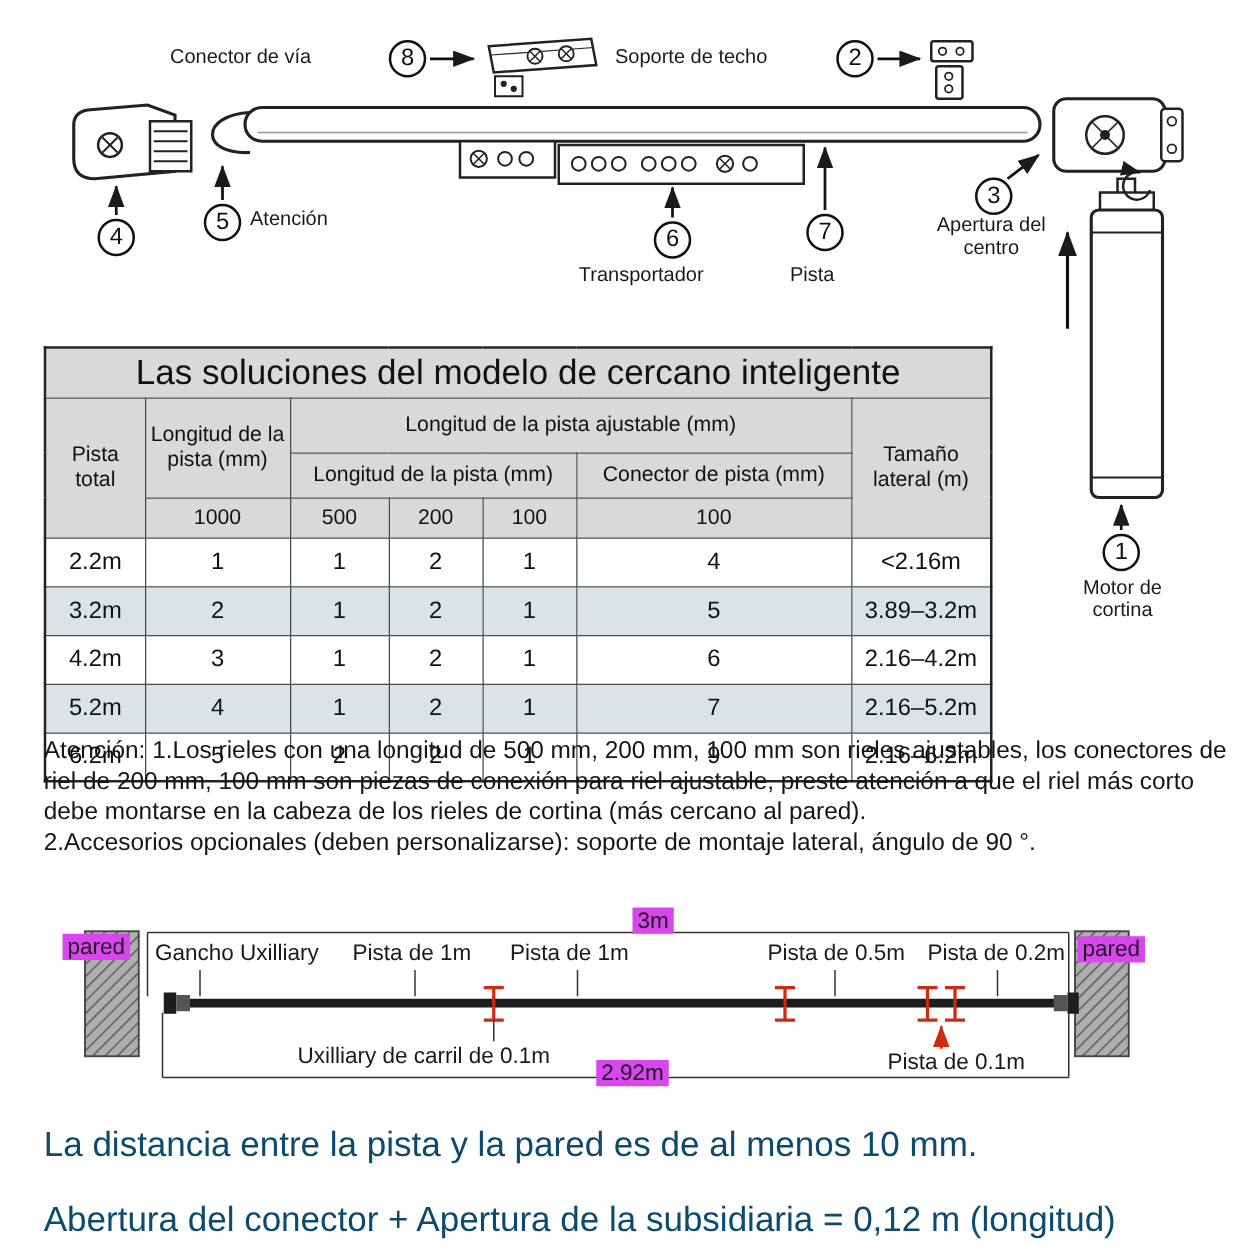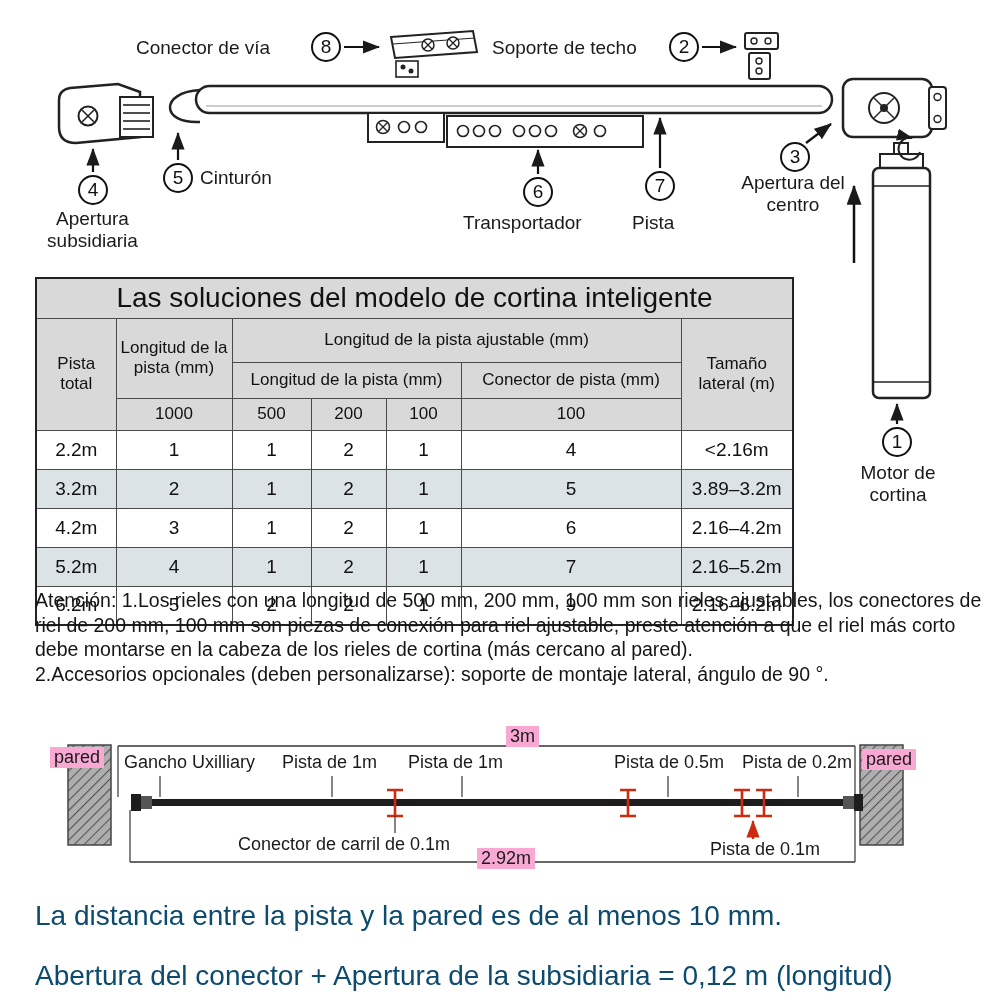--- a/index.html
+++ b/index.html
@@ -4,24 +4,24 @@
 <style>
   * { margin:0; padding:0; box-sizing:border-box; }
   html,body { background:#fff; }
   body {
     width:1001px; height:1001px;
     font-family:"Liberation Sans", sans-serif;
     color:#1a1a1a;
   }
   .page { position:relative; width:1001px; height:1001px; overflow:hidden; background:#fff; }
   .abs { position:absolute; }
-  .lbl { position:absolute; font-size:19px; color:#1a1a1a; white-space:nowrap; line-height:1.15; }
+  .lbl { position:absolute; font-size:16px; color:#1a1a1a; white-space:nowrap; line-height:1.15; }
   .lbl.center { text-align:center; white-space:normal; }
   .lbl.small { font-size:18px; }
-  .whitebg { background:#f9a8d4; padding:0 4px; }
+  .whitebg { background:#d946ef; padding:0 4px; }
   .circ {
     position:absolute; width:30px; height:30px;
     border:2px solid #111; border-radius:50%;
     display:flex; align-items:center; justify-content:center;
     font-size:19px; background:#fff; color:#111;
   }
   
   .soltable {
     position:absolute; left:35px; top:277px;
     border-collapse:collapse; table-layout:fixed;
@@ -150,24 +150,23 @@
       <line x1="897" y1="424" x2="897" y2="404" stroke="#111" stroke-width="2.2" marker-end="url(#ah)"></line>
     </g>
   </svg>
 
   <div class="lbl" style="left:136px;top:37px">Conector de vía</div>
   <div class="circ" style="left:311px;top:32px">8</div>
   <div class="lbl" style="left:492px;top:37px">Soporte de techo</div>
   <div class="circ" style="left:669px;top:32px">2</div>
 
   <div class="circ" style="left:78px;top:175px">4</div>
-  <div class="lbl center" style="left:15px;top:208px;width:155px">Apertura subsidiaria</div>
 
   <div class="circ" style="left:163px;top:163px">5</div>
-  <div class="lbl" style="left:200px;top:167px">Cinturón</div>
+  <div class="lbl" style="left:200px;top:167px">Atención</div>
 
   <div class="circ" style="left:523px;top:177px">6</div>
   <div class="lbl" style="left:463px;top:212px">Transportador</div>
 
   <div class="circ" style="left:645px;top:171px">7</div>
   <div class="lbl" style="left:632px;top:212px">Pista</div>
 
   <div class="circ" style="left:780px;top:142px">3</div>
   <div class="lbl center" style="left:737px;top:172px;width:112px">Apertura del centro</div>
 
@@ -179,21 +178,21 @@
       <col style="width:80px">
         <col style="width:116px">
         <col style="width:79px">
       <col style="width:75px">
         <col style="width:75px">
         <col style="width:220px">
         <col style="width:112px">
     </colgroup>
     <tbody>
         <tr class="row-title">
-      <td colspan="7" class="title-cell">Las soluciones del modelo de cortina inteligente</td>
+      <td colspan="7" class="title-cell">Las soluciones del modelo de cercano inteligente</td>
     </tr>
     <tr class="row-h2">
       <td rowspan="3" class="hdr">Pista total</td>
       <td rowspan="2" class="hdr">Longitud de la pista (mm)</td>
       <td colspan="4" class="hdr">Longitud de la pista ajustable (mm)</td>
       <td rowspan="3" class="hdr">Tamaño lateral (m)</td>
     </tr>
     <tr class="row-h3">
       <td colspan="3" class="hdr">Longitud de la pista (mm)</td>
       <td class="hdr">Conector de pista (mm)</td>
@@ -320,20 +319,20 @@
   </svg>
 
   <div class="lbl small whitebg" style="left:50px;top:747px">pared</div>
   <div class="lbl small whitebg" style="left:862px;top:749px">pared</div>
   <div class="lbl small whitebg" style="left:506px;top:726px">3m</div>
   <div class="lbl small" style="left:124px;top:752px">Gancho Uxilliary</div>
   <div class="lbl small" style="left:282px;top:752px">Pista de 1m</div>
   <div class="lbl small" style="left:408px;top:752px">Pista de 1m</div>
   <div class="lbl small" style="left:614px;top:752px">Pista de 0.5m</div>
   <div class="lbl small" style="left:742px;top:752px">Pista de 0.2m</div>
-  <div class="lbl small" style="left:238px;top:834px">Conector de carril de 0.1m</div>
+  <div class="lbl small" style="left:238px;top:834px">Uxilliary de carril de 0.1m</div>
   <div class="lbl small whitebg" style="left:477px;top:848px">2.92m</div>
   <div class="lbl small" style="left:710px;top:839px">Pista de 0.1m</div>
 
   <div class="footer-line" style="left:35px;top:900px">La distancia entre la pista y la pared es de al menos 10 mm.</div>
   <div class="footer-line" style="left:35px;top:960px">Abertura del conector + Apertura de la subsidiaria = 0,12 m (longitud)</div>
 
 </div>
 
 </body></html>

